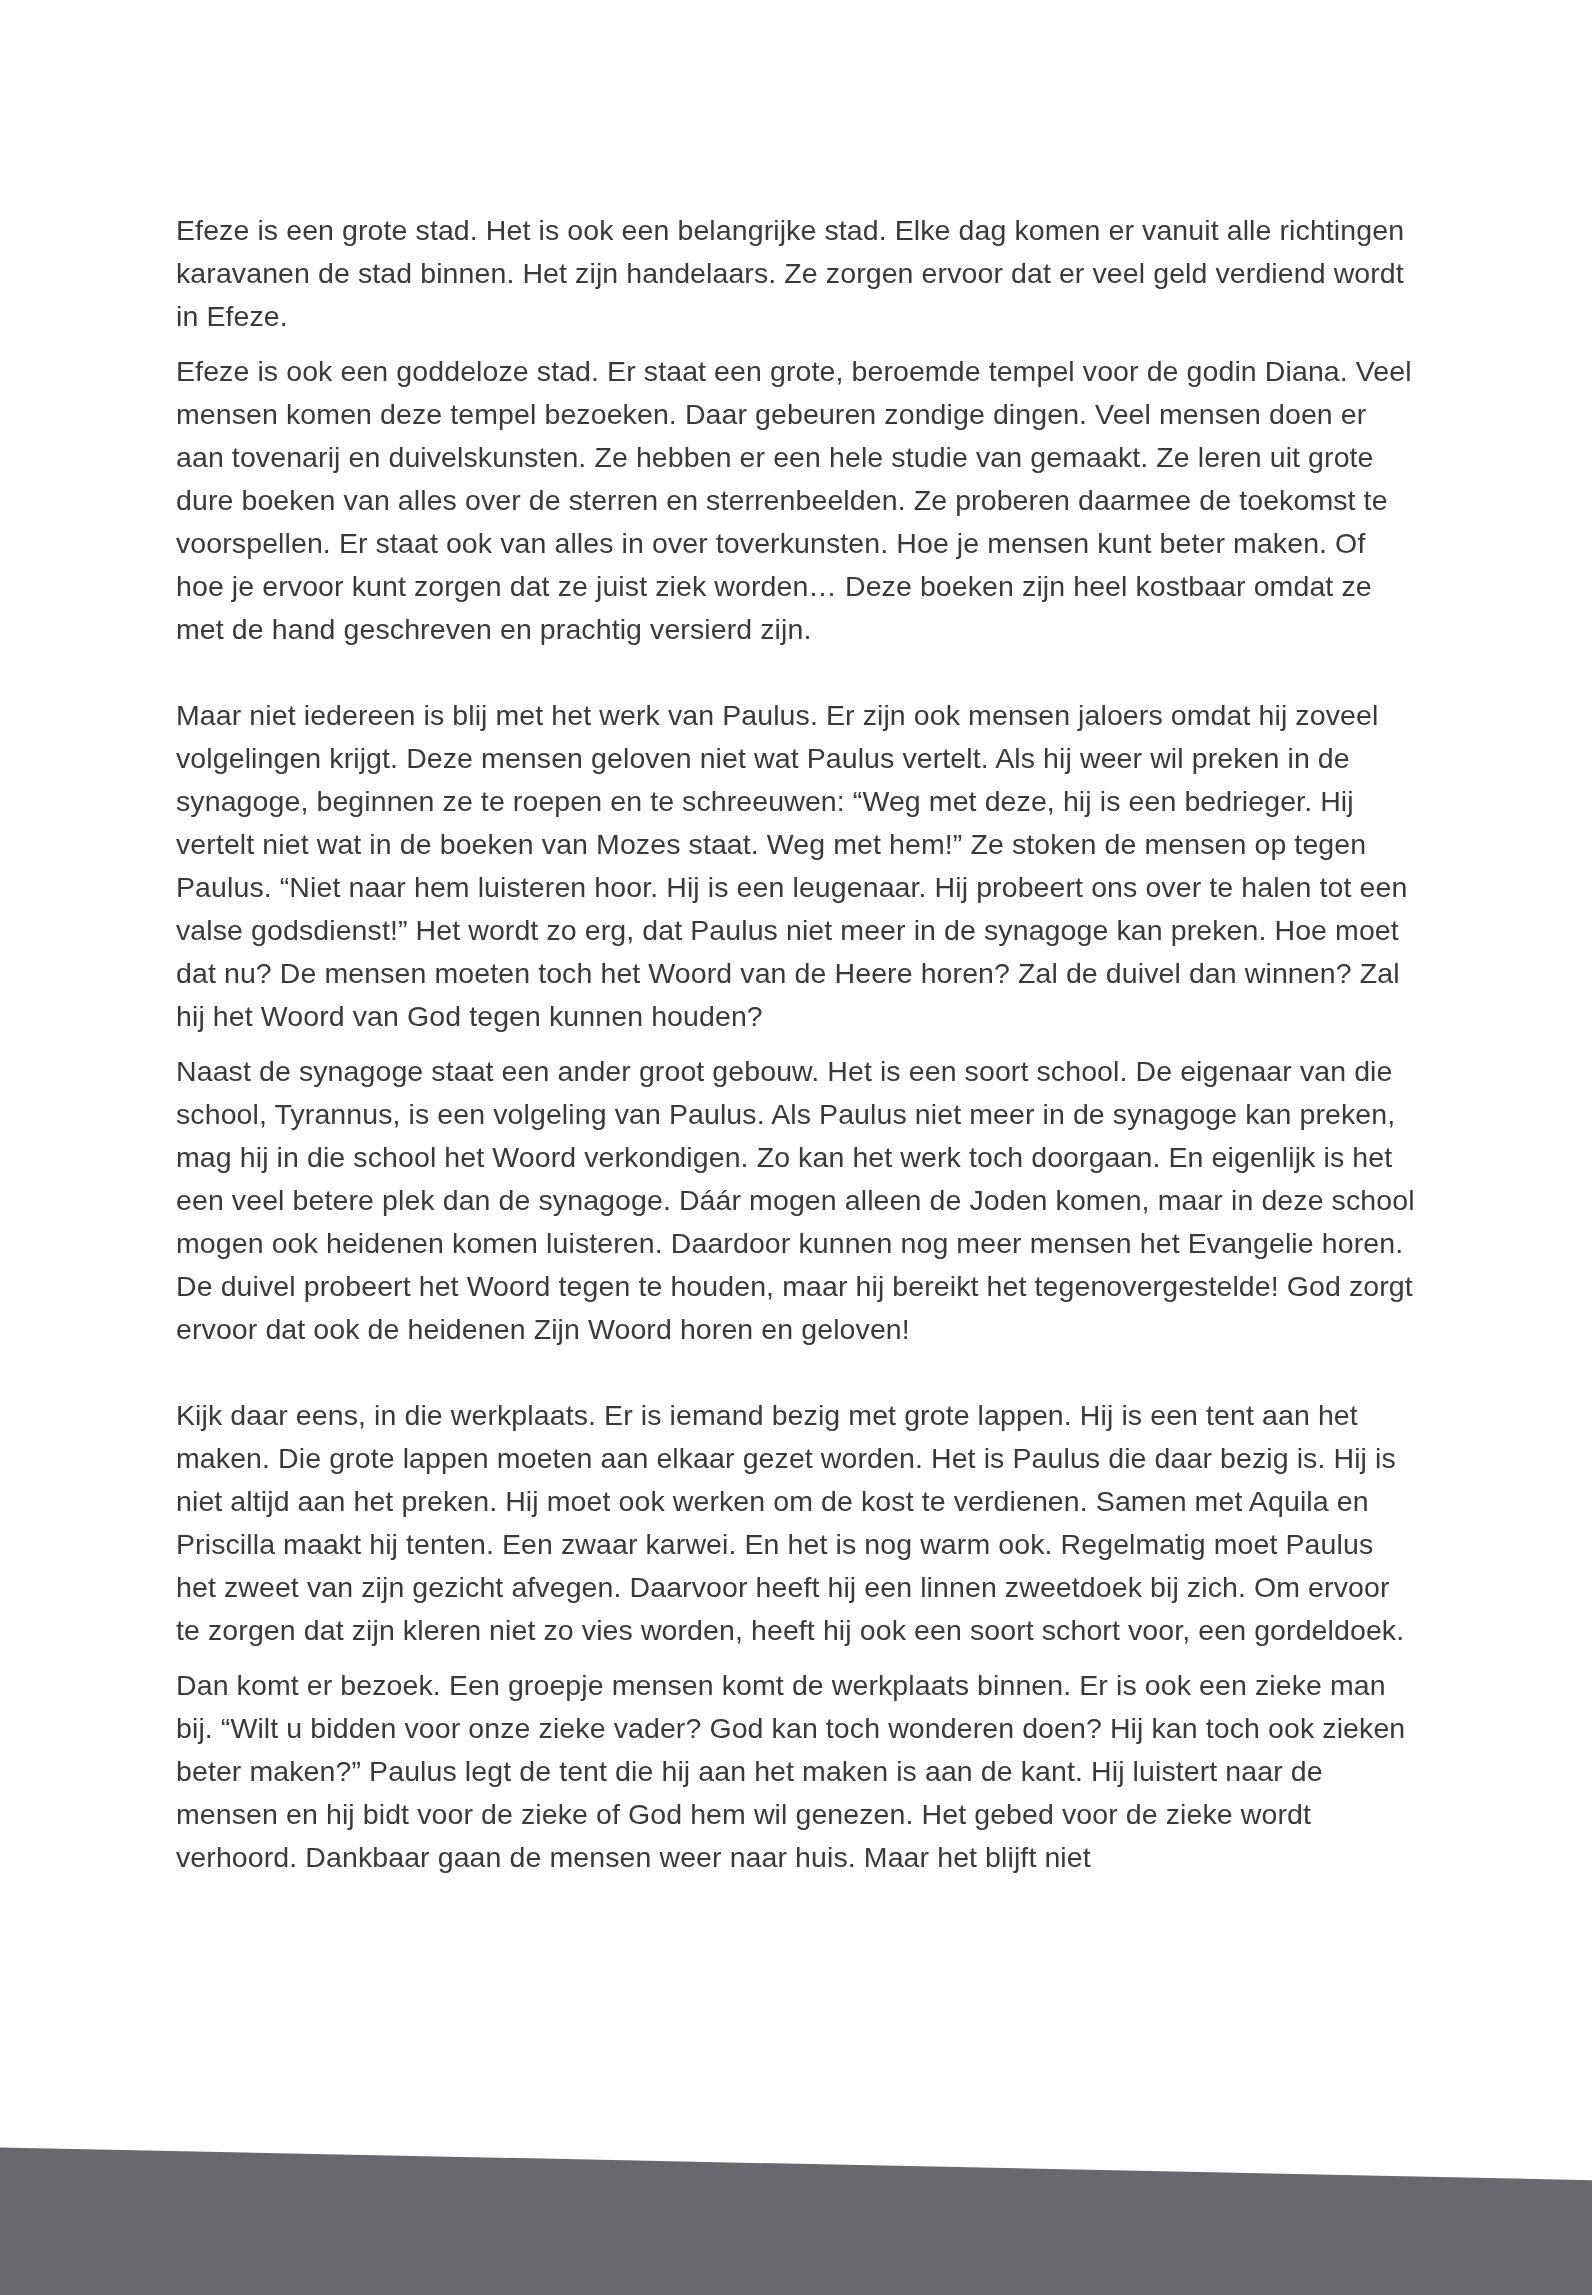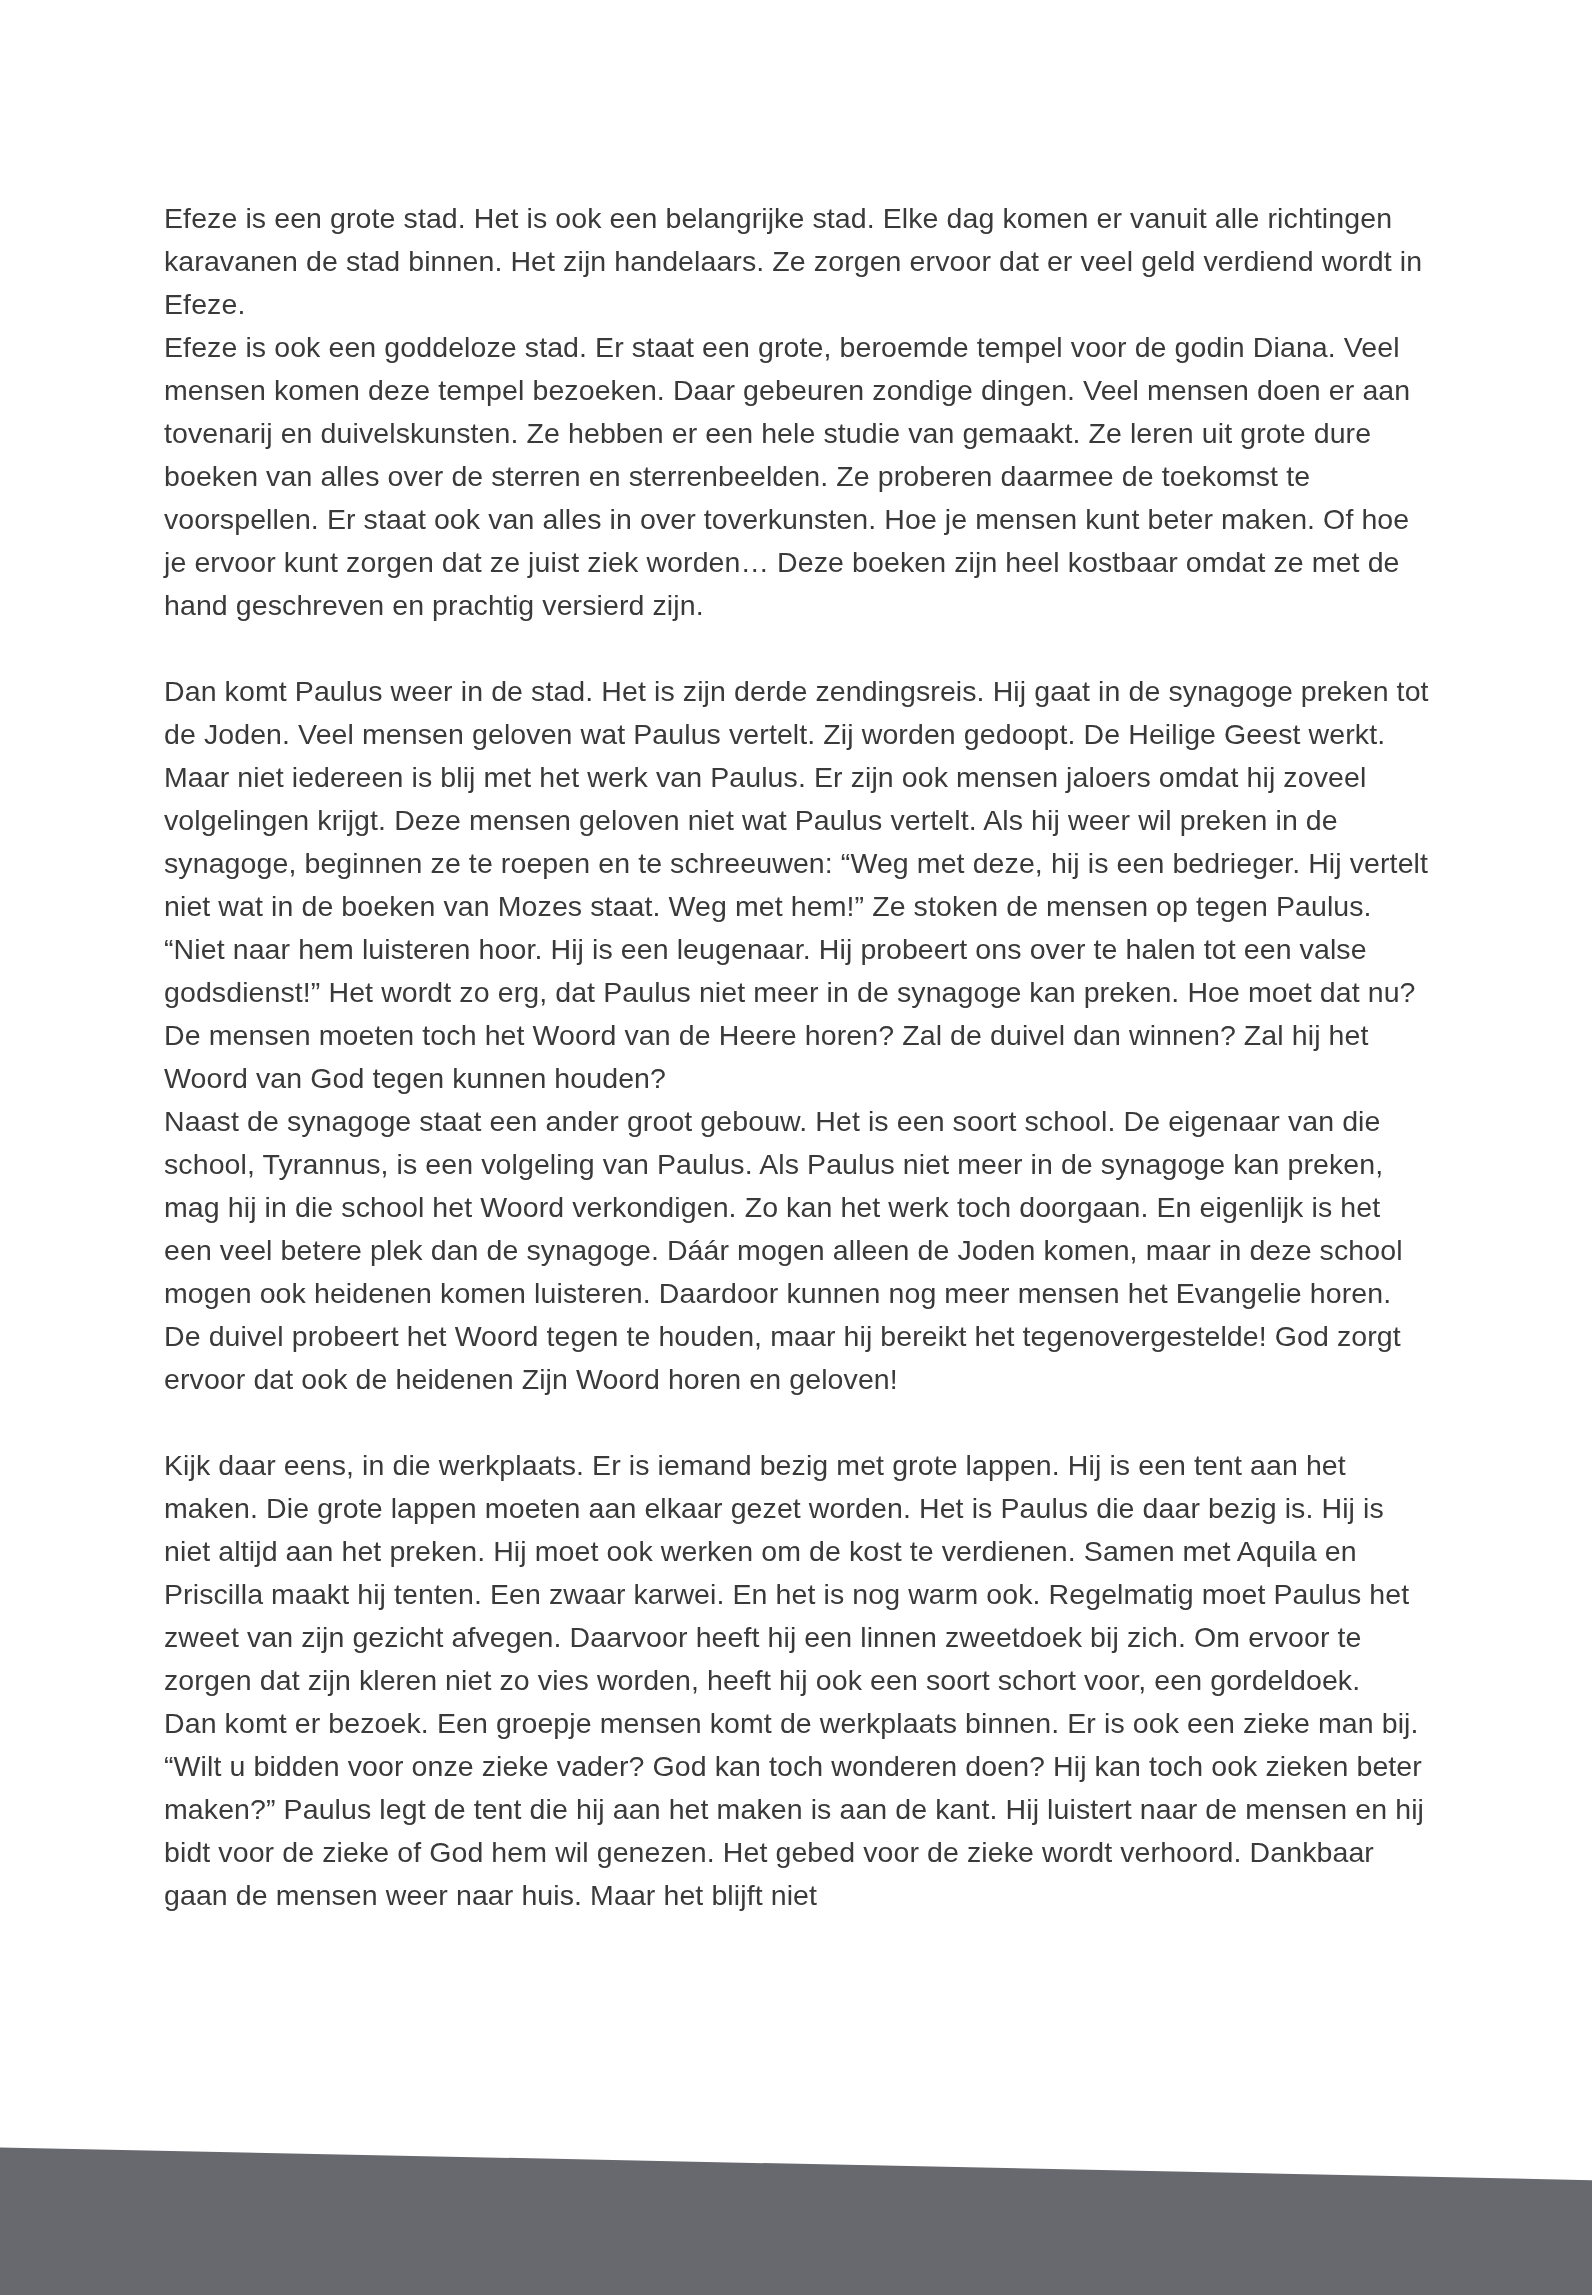--- a/index.html
+++ b/index.html
@@ -22,21 +22,21 @@
     color: #3a3a3a;
     font-size: 28.5px;
     line-height: 43px;
     font-weight: 400;
     letter-spacing: 0.1px;
   }
   .text-block {
     margin: 0 0 43px 0;
   }
   .text-block p {
-    margin: 0;
+    margin: 12px;
     padding: 0;
   }
   .footer-band {
     position: absolute;
     left: 0;
     bottom: 0;
     width: 1592px;
     height: 164px;
     background: #68686f;
     clip-path: polygon(0 10%, 100% 30%, 100% 100%, 0 100%);
@@ -46,21 +46,20 @@
 <body>
 
 <div class="text-column">
 
   <div class="text-block">
     <p>Efeze is een grote stad. Het is ook een belangrijke stad. Elke dag komen er vanuit alle richtingen karavanen de stad binnen. Het zijn handelaars. Ze zorgen ervoor dat er veel geld verdiend wordt in Efeze.</p>
     <p>Efeze is ook een goddeloze stad. Er staat een grote, beroemde tempel voor de godin Diana. Veel mensen komen deze tempel bezoeken. Daar gebeuren zondige dingen. Veel mensen doen er aan tovenarij en duivelskunsten. Ze hebben er een hele studie van gemaakt. Ze leren uit grote dure boeken van alles over de sterren en sterrenbeelden. Ze proberen daarmee de toekomst te voorspellen. Er staat ook van alles in over toverkunsten. Hoe je mensen kunt beter maken. Of hoe je ervoor kunt zorgen dat ze juist ziek worden… Deze boeken zijn heel kostbaar omdat ze met de hand geschreven en prachtig versierd zijn.</p>
   </div>
 
   <div class="text-block">
-    <p>Dan komt Paulus weer in de stad. Het is zijn derde zendingsreis. Hij gaat in de synagoge preken tot de Joden. Veel mensen geloven wat Paulus vertelt. Zij worden gedoopt. De Heilige Geest werkt.</p>
     <p>Maar niet iedereen is blij met het werk van Paulus. Er zijn ook mensen jaloers omdat hij zoveel volgelingen krijgt. Deze mensen geloven niet wat Paulus vertelt. Als hij weer wil preken in de synagoge, beginnen ze te roepen en te schreeuwen: “Weg met deze, hij is een bedrieger. Hij vertelt niet wat in de boeken van Mozes staat. Weg met hem!” Ze stoken de mensen op tegen Paulus. “Niet naar hem luisteren hoor. Hij is een leugenaar. Hij probeert ons over te halen tot een valse godsdienst!” Het wordt zo erg, dat Paulus niet meer in de synagoge kan preken. Hoe moet dat nu? De mensen moeten toch het Woord van de Heere horen? Zal de duivel dan winnen? Zal hij het Woord van God tegen kunnen houden?</p>
     <p>Naast de synagoge staat een ander groot gebouw. Het is een soort school. De eigenaar van die school, Tyrannus, is een volgeling van Paulus. Als Paulus niet meer in de synagoge kan preken, mag hij in die school het Woord verkondigen. Zo kan het werk toch doorgaan. En eigenlijk is het een veel betere plek dan de synagoge. Dáár mogen alleen de Joden komen, maar in deze school mogen ook heidenen komen luisteren. Daardoor kunnen nog meer mensen het Evangelie horen. De duivel probeert het Woord tegen te houden, maar hij bereikt het tegenovergestelde! God zorgt ervoor dat ook de heidenen Zijn Woord horen en geloven!</p>
   </div>
 
   <div class="text-block">
     <p>Kijk daar eens, in die werkplaats. Er is iemand bezig met grote lappen. Hij is een tent aan het maken. Die grote lappen moeten aan elkaar gezet worden. Het is Paulus die daar bezig is. Hij is niet altijd aan het preken. Hij moet ook werken om de kost te verdienen. Samen met Aquila en Priscilla maakt hij tenten. Een zwaar karwei. En het is nog warm ook. Regelmatig moet Paulus het zweet van zijn gezicht afvegen. Daarvoor heeft hij een linnen zweetdoek bij zich. Om ervoor te zorgen dat zijn kleren niet zo vies worden, heeft hij ook een soort schort voor, een gordeldoek.</p>
     <p>Dan komt er bezoek. Een groepje mensen komt de werkplaats binnen. Er is ook een zieke man bij. “Wilt u bidden voor onze zieke vader? God kan toch wonderen doen? Hij kan toch ook zieken beter maken?” Paulus legt de tent die hij aan het maken is aan de kant. Hij luistert naar de mensen en hij bidt voor de zieke of God hem wil genezen. Het gebed voor de zieke wordt verhoord. Dankbaar gaan de mensen weer naar huis. Maar het blijft niet</p>
   </div>
 
 </div>

